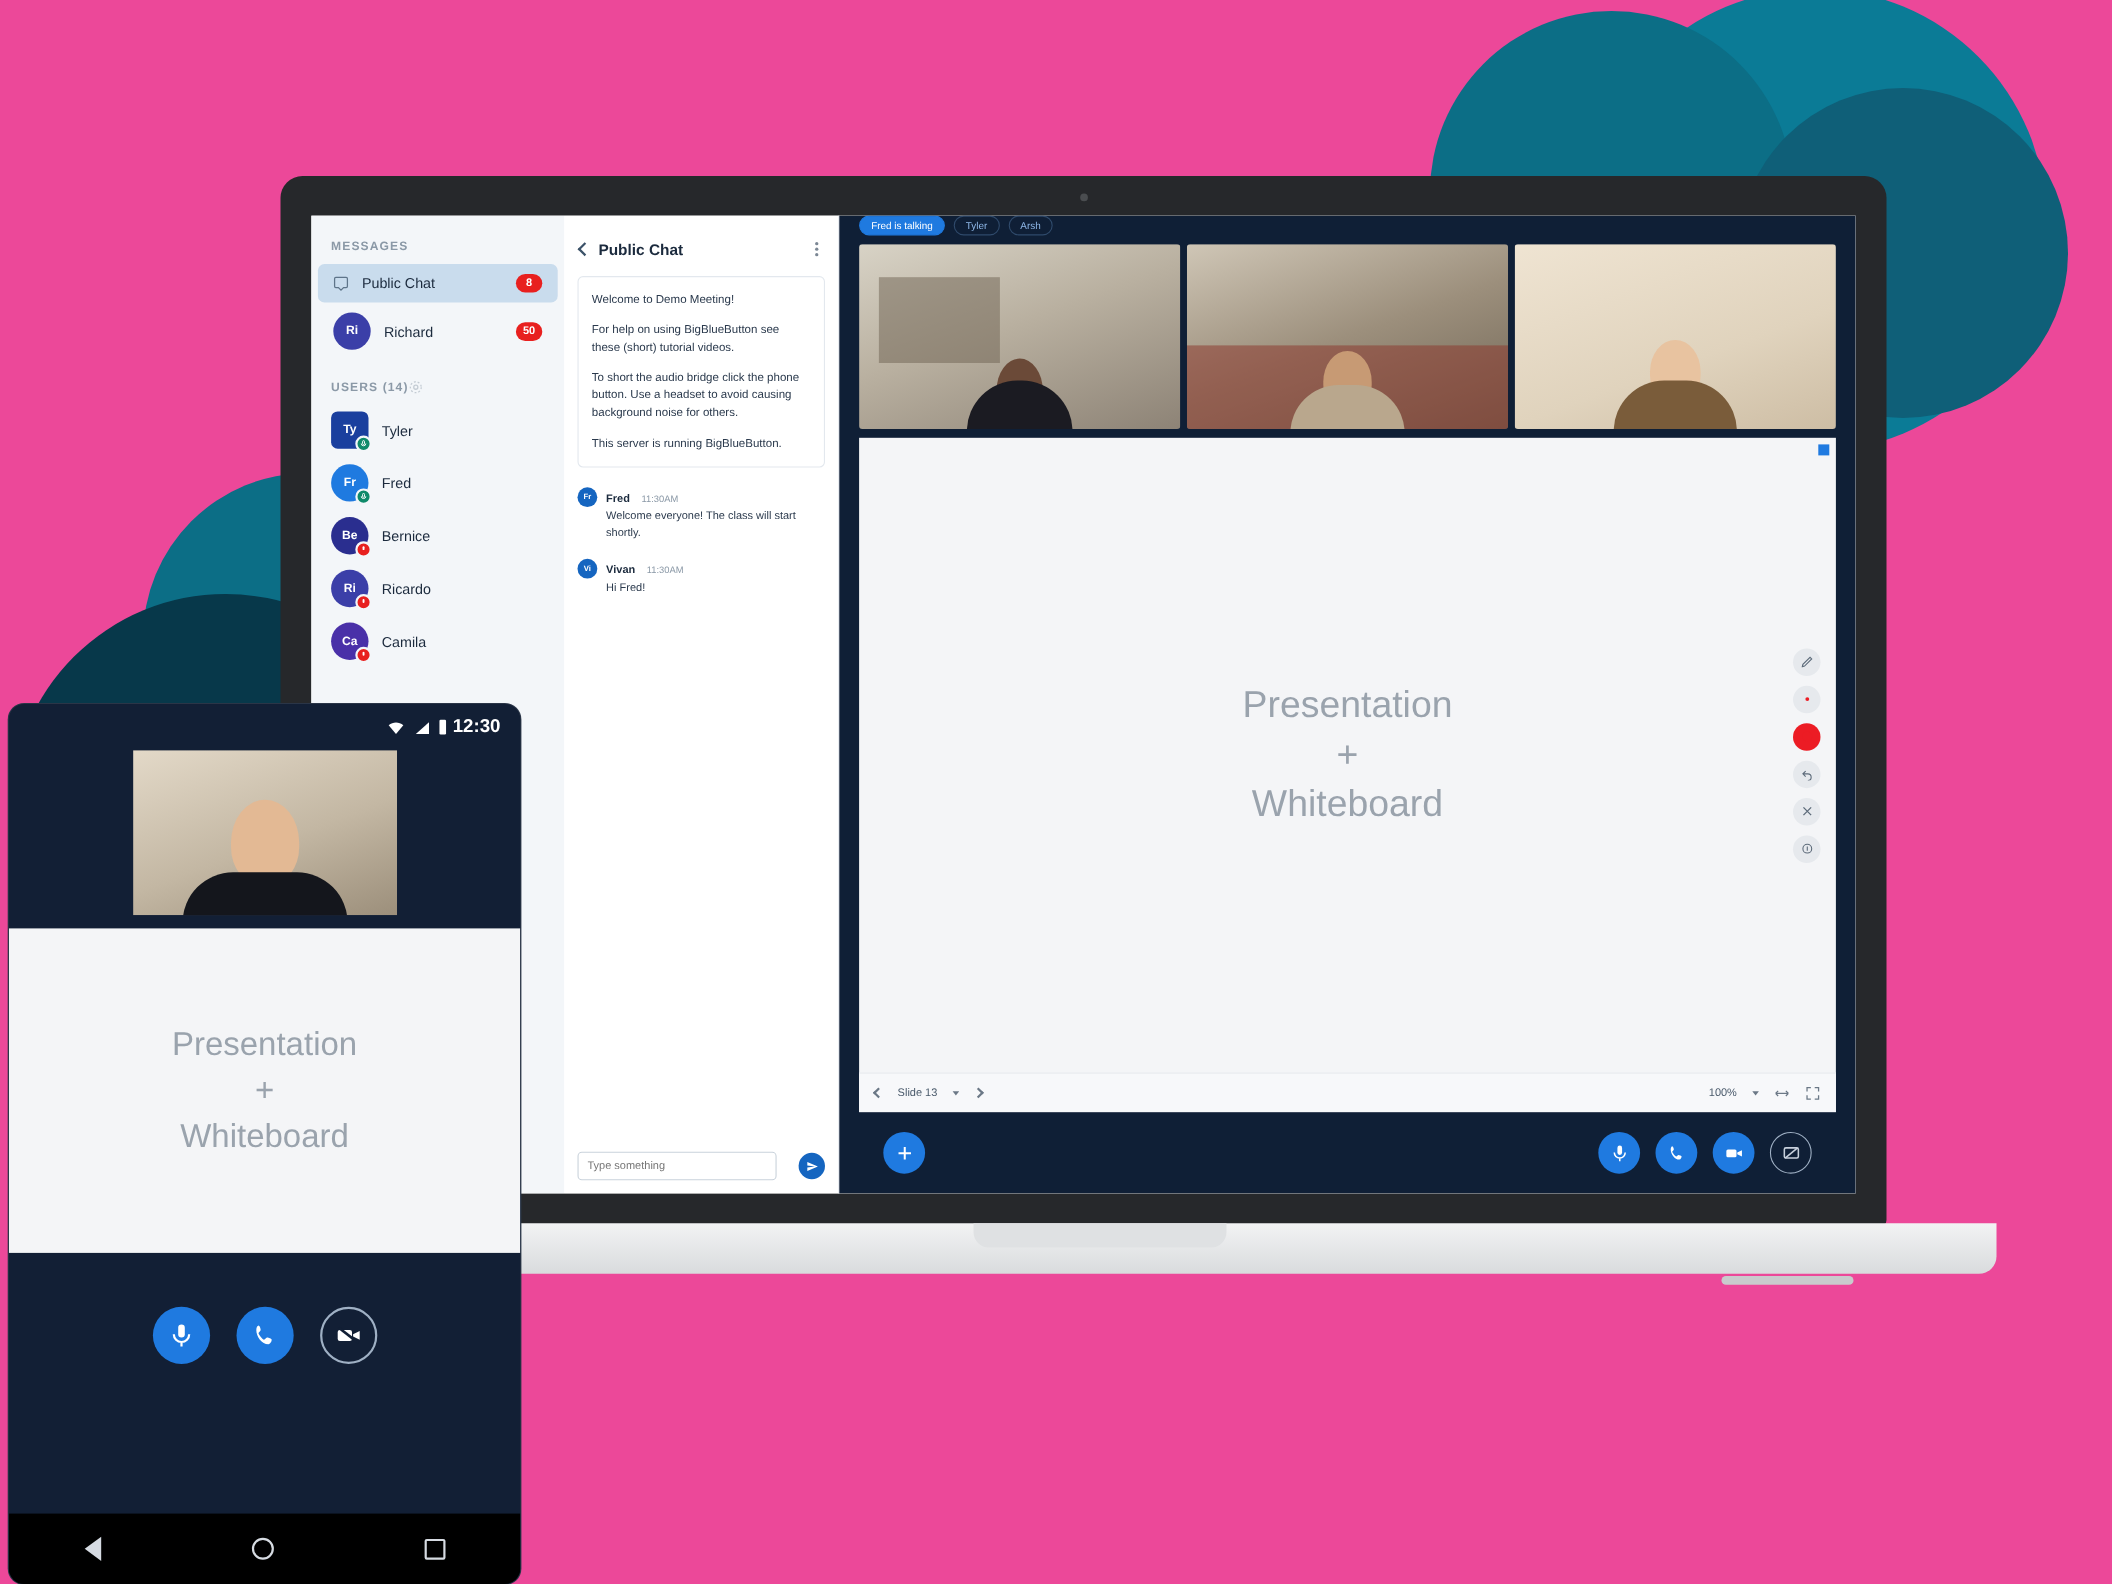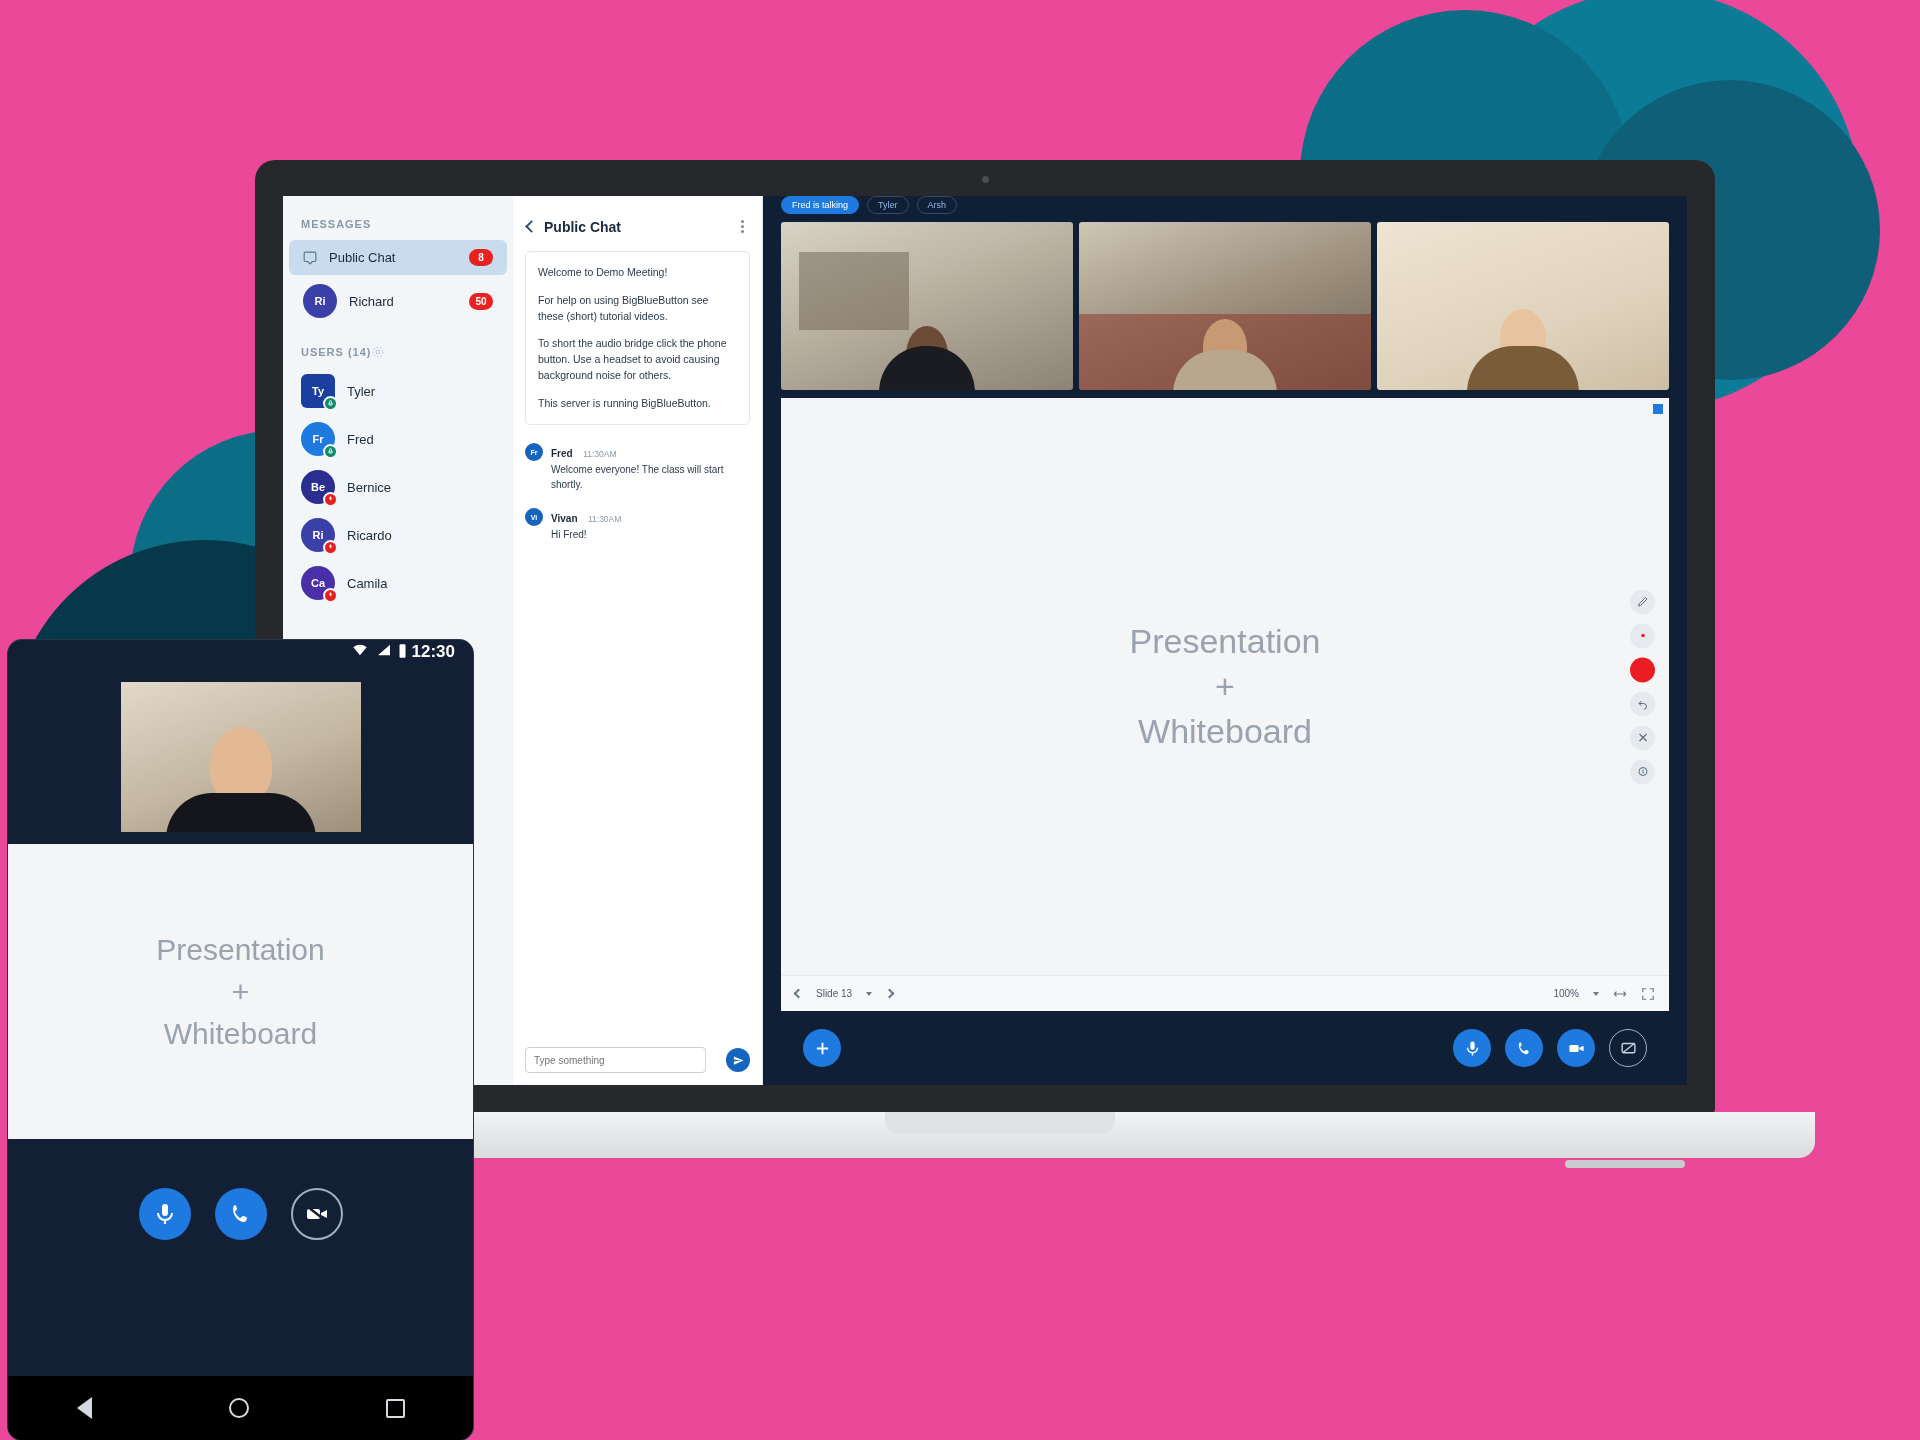--- a/index.html
+++ b/index.html
@@ -160,21 +160,21 @@
   .circle-btn svg { width: 17px; height: 17px; }
   .meet-bottom .spacer { flex: 1; }
   .meet-bottom .right-grp { display: flex; gap: 14px; }
 
   
   #phone {
     position: absolute; left: 8px; top: 640px; width: 465px; height: 800px;
     background: #121f35; border-radius: 14px; overflow: hidden;
     box-shadow: 0 0 0 1px #2a3547;
   }
-  .ph-status { height: 42px; display: flex; align-items: flex-start; justify-content: flex-end; gap: 4px; padding: 2px 18px; }
+  .ph-status { height: 42px; display: flex; align-items: flex-end; justify-content: flex-end; gap: 4px; padding: 12px 18px; }
   .ph-status .time { font-size: 17px; color: #fff; font-weight: 700; }
   .ph-head { height: 62px; display: flex; align-items: center; padding: 0 20px; }
   .ph-head .title { flex: 1; text-align: center; font-size: 22px; color: #e8edf4; font-weight: 700; }
   .ph-head .user-ico { width: 22px; height: 22px; opacity: .85; }
   .ph-kebab { display: flex; flex-direction: column; gap: 3px; }
   .ph-kebab i { width: 4px; height: 4px; background: #c7d0dc; border-radius: 50%; }
   .ph-video { margin: 0 auto; width: 240px; height: 150px; overflow: hidden; position: relative; }
   .ph-wb { margin-top: 12px; height: 295px; background: #f4f5f7; display: flex; flex-direction: column; align-items: center; justify-content: center; gap: 8px; }
   .ph-wb .line { font-size: 30px; color: #9aa3ad; }
   .ph-controls { height: 150px; display: flex; align-items: center; justify-content: center; gap: 24px; }

